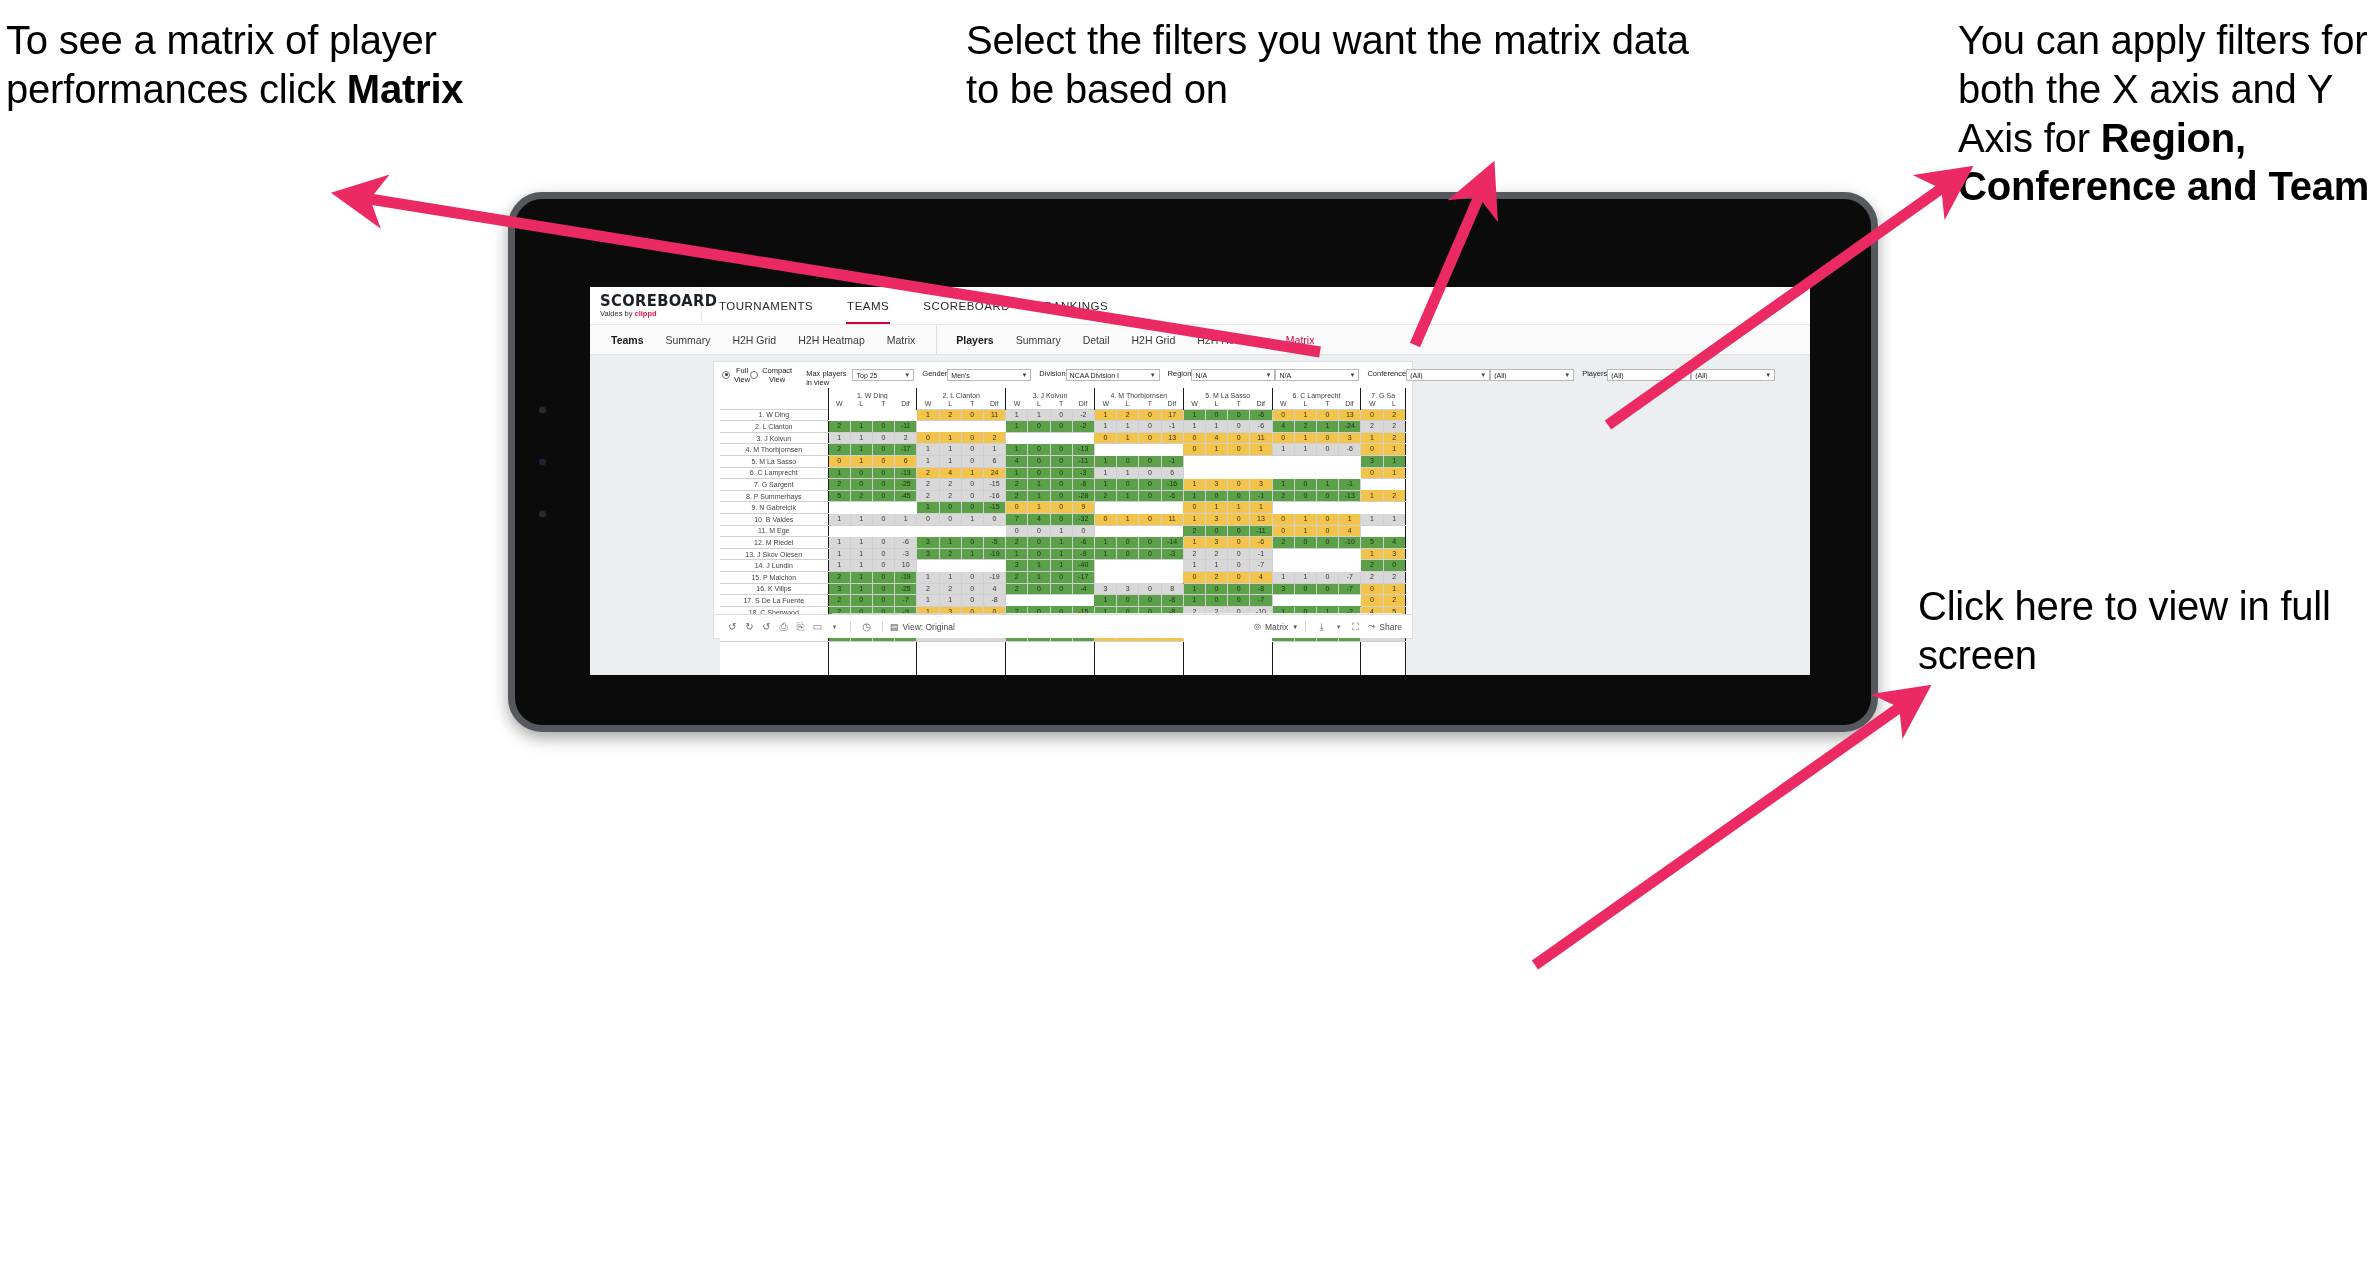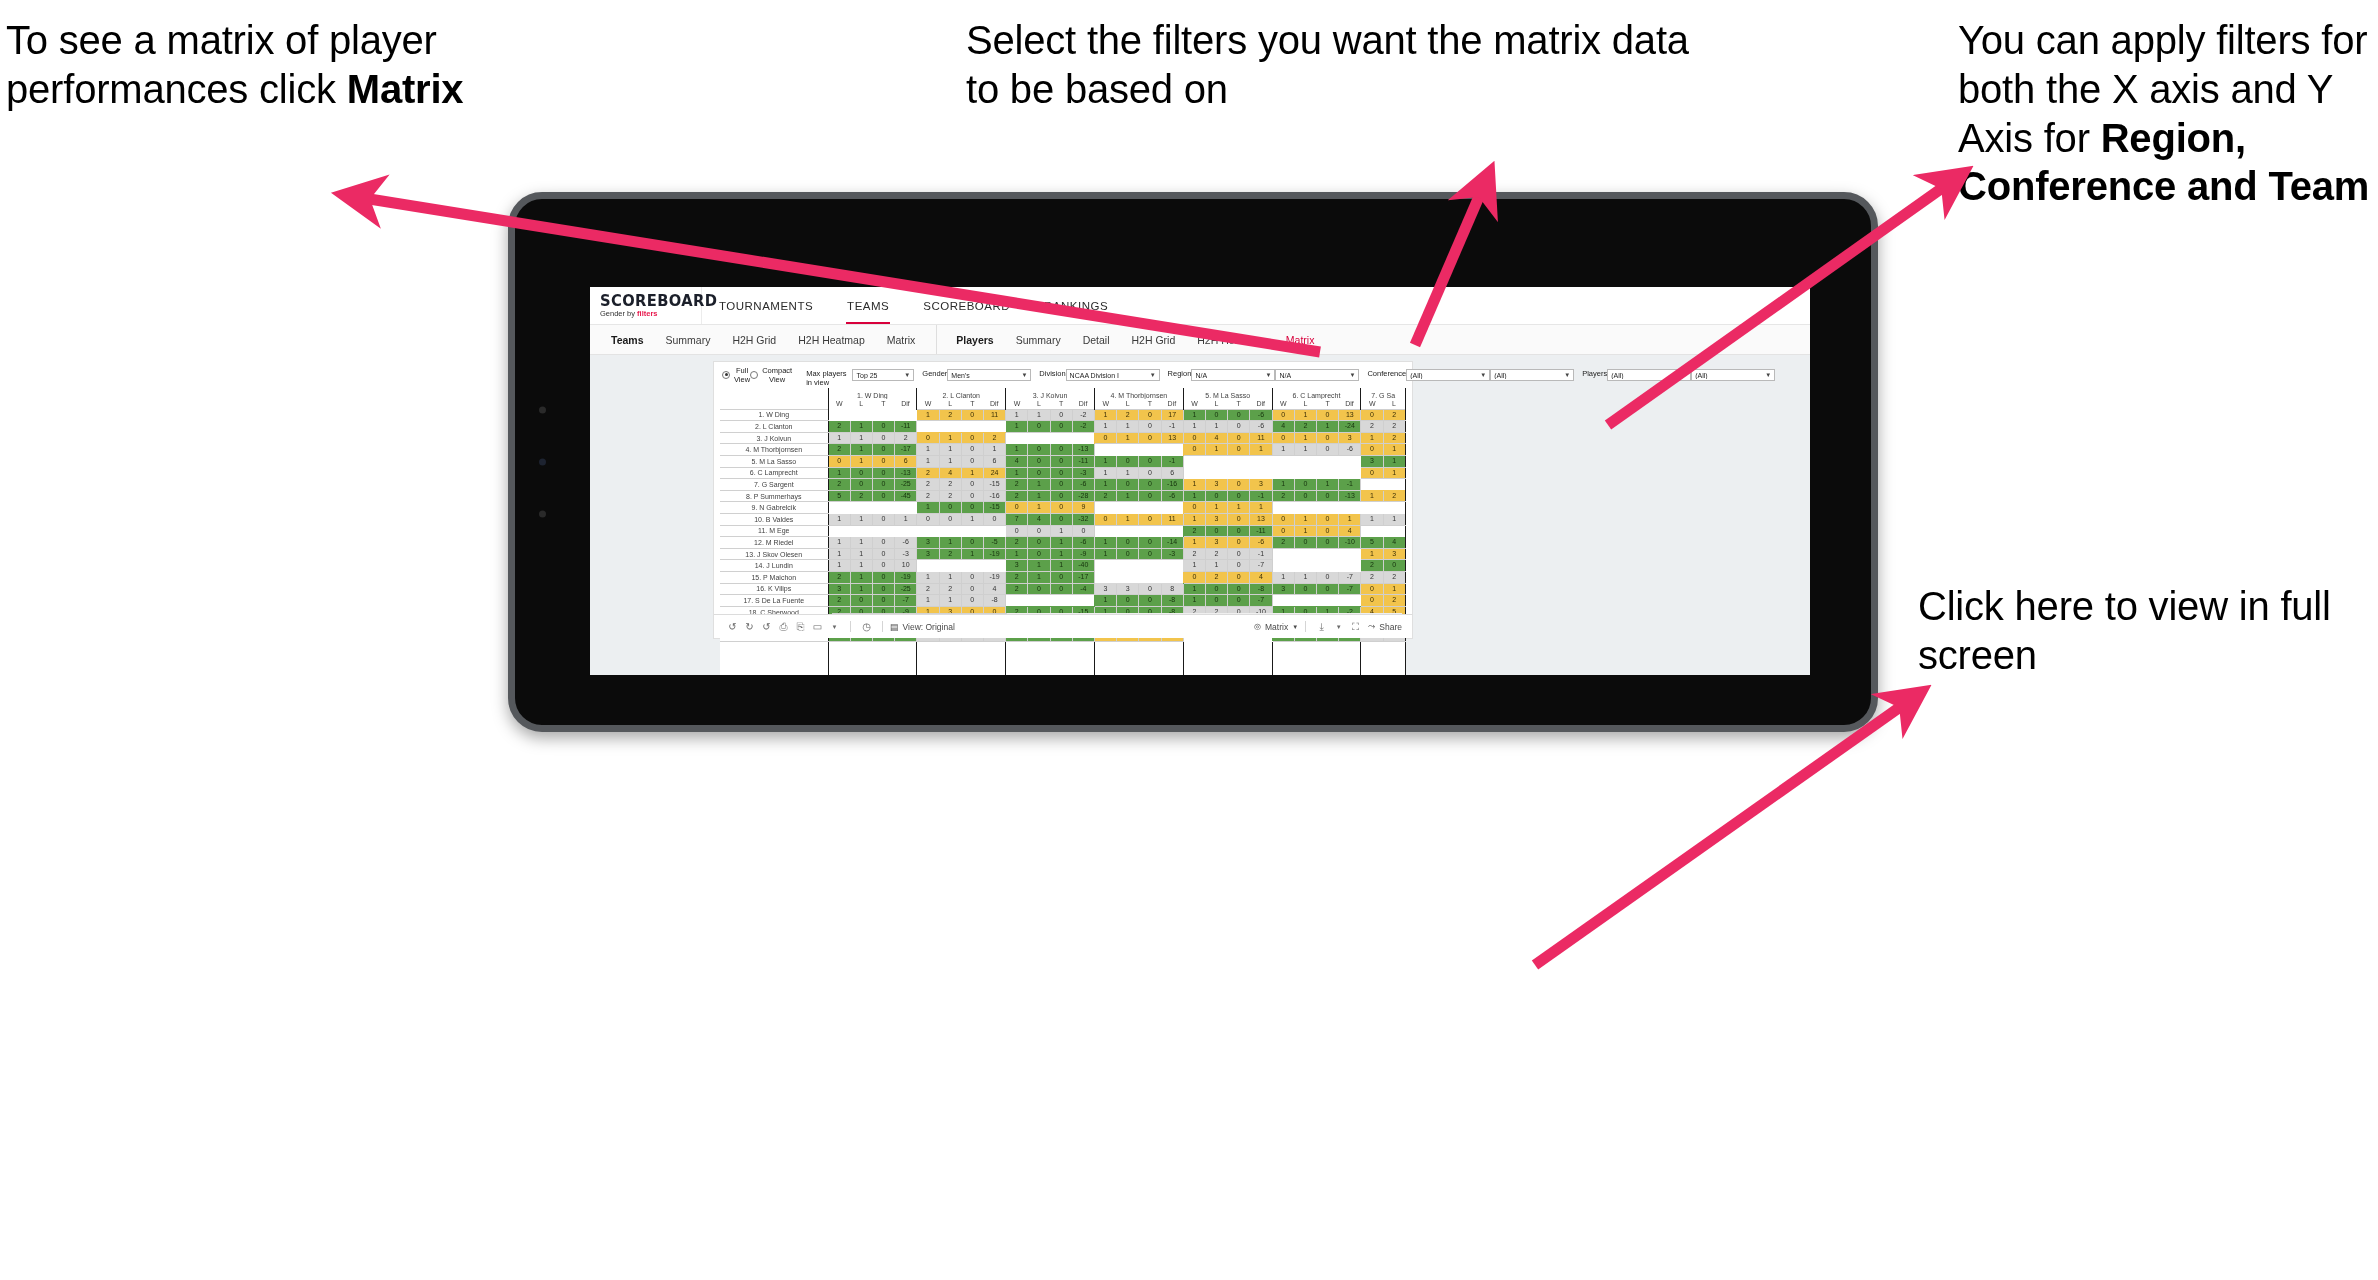--- a/index.html
+++ b/index.html
@@ -215,21 +215,21 @@
   <div class="annot" id="annot-axes">
     <span>You  can apply filters for both the X axis and Y Axis for </span><b>Region, Conference and Team</b>
   </div>
 
   <div id="tablet">
     <div id="screen">
 
       <div class="topbar">
         <div class="logo-wrap">
           <div class="logo-main">SCOREBOARD</div>
-          <div class="logo-sub"><span>Gender by </span><span class="brand">filters</span></div>
+          <div class="logo-sub"><span>Valdes by </span><span class="brand">clippd</span></div>
         </div>
         <div class="topnav">
           <div class="topnav-item">TOURNAMENTS</div>
           <div class="topnav-item active">TEAMS</div>
           <div class="topnav-item">SCOREBOARD</div>
           <div class="topnav-item">RANKINGS</div>
         </div>
       </div>
 
       <div class="subbar">

